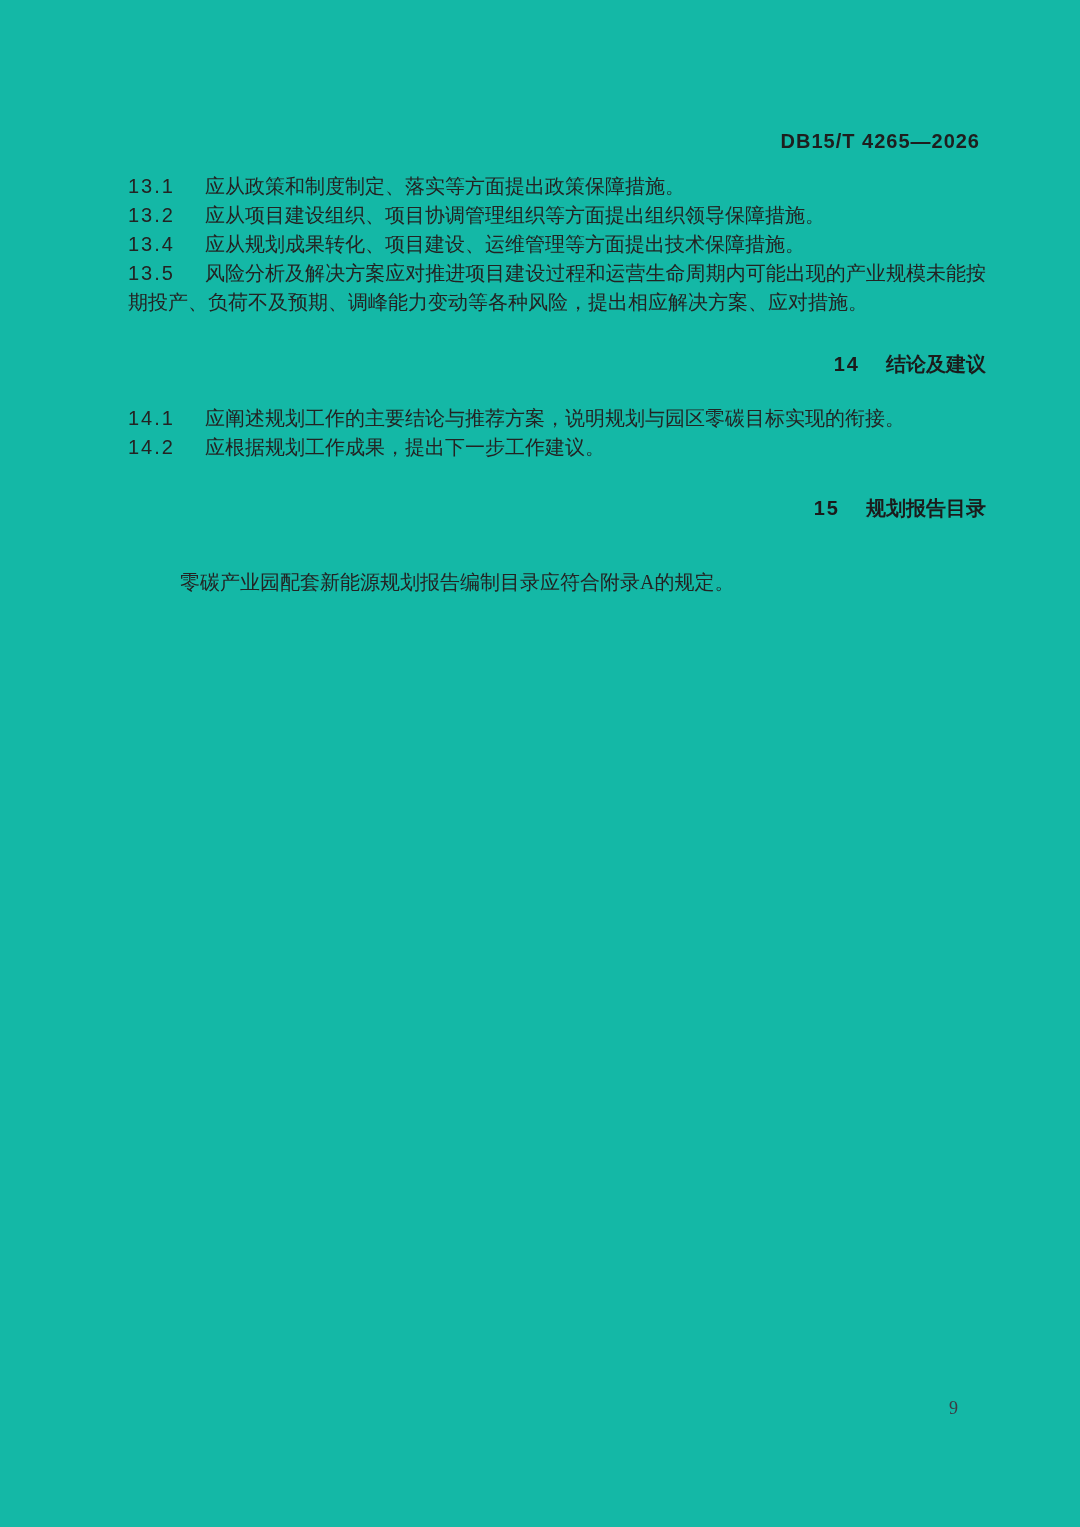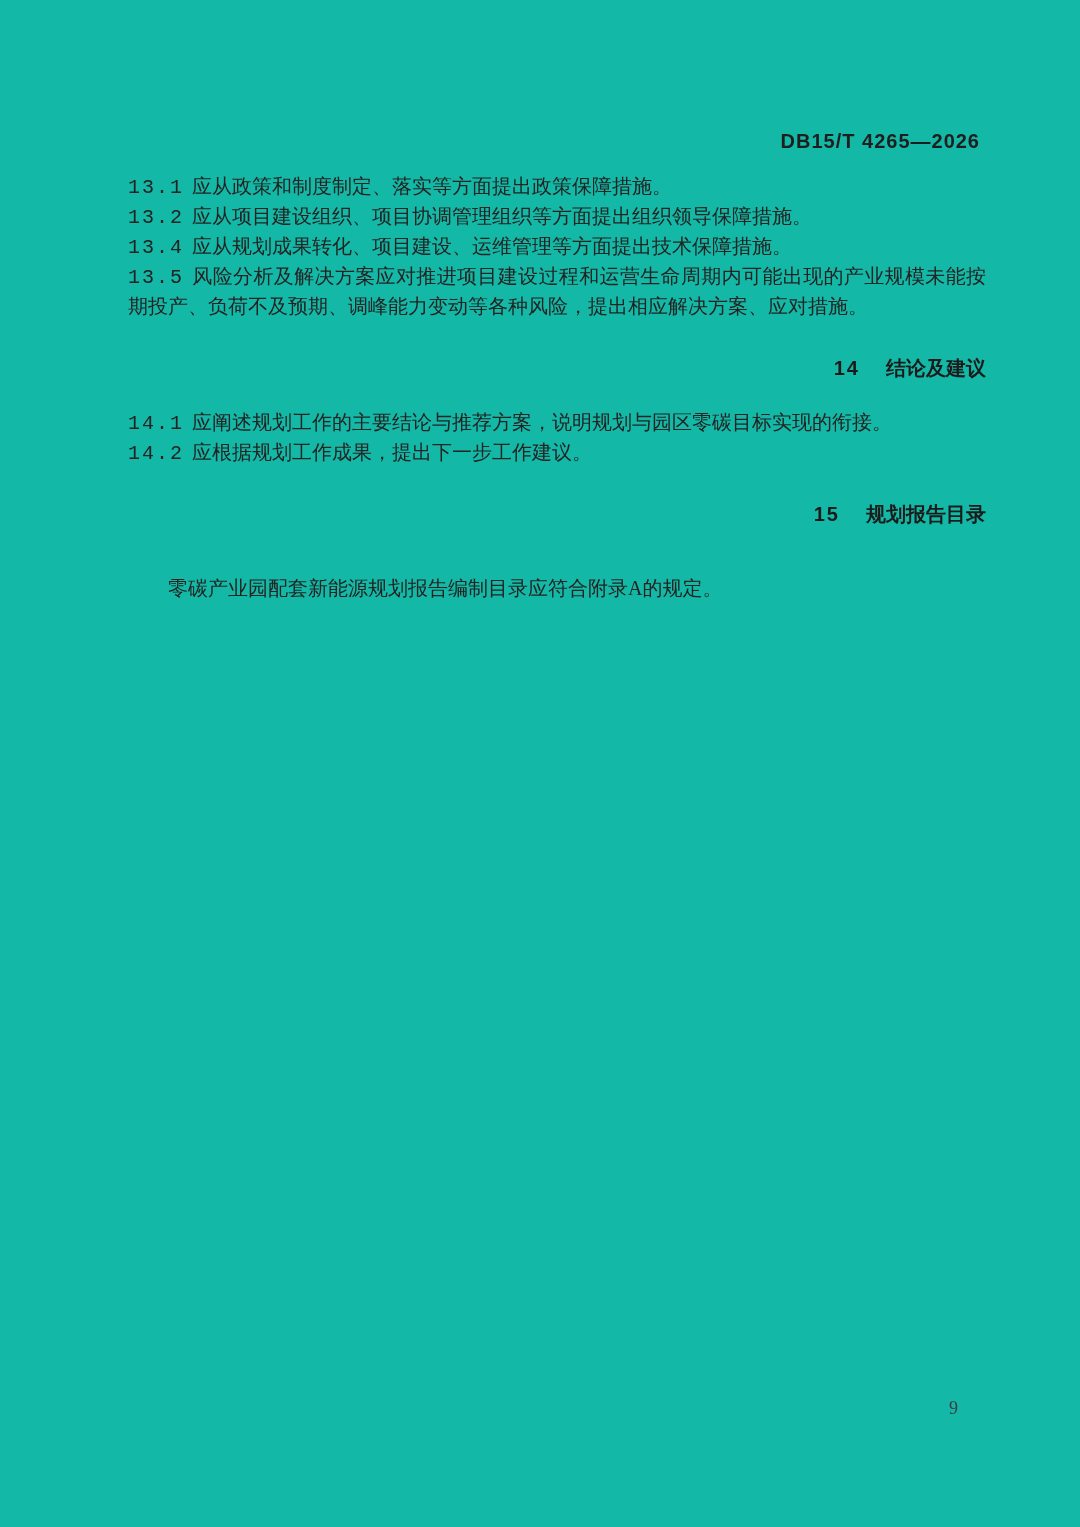--- a/index.html
+++ b/index.html
@@ -35,44 +35,44 @@
     left: 128px;
     width: 858px;
     font-size: 20px;
     line-height: 29px;
   }
   .clause {
     margin: 0;
     text-align: justify;
   }
   .clause-num {
-    font-family: Liberation Mono, monospace;
+    font-family: Liberation Sans, sans-serif;
     letter-spacing: 2px;
-    margin-right: 8px;
+    margin-right: 30px;
     white-space: nowrap;
   }
   .sec-heading {
     margin: 33px 0 25px 0;
     font-size: 20px;
     line-height: 29px;
     font-weight: 700;
     font-family: "Liberation Sans", "DejaVu Sans", sans-serif;
     color: #1b1b1b;
     text-align: right;
   }
   .sec-heading .sec-num {
     letter-spacing: 2px;
     margin-right: 26px;
   }
   .sec-heading-15 {
     margin-top: 32px;
     margin-bottom: 45px;
   }
   .body-para {
-    margin: 0;
+    margin: 12px;
     text-indent: 2em;
     text-align: justify;
   }
   .doc-footer {
     position: absolute;
     top: 1398px;
     right: 122px;
     font-size: 18px;
     color: #3c3c44;
     font-family: "Liberation Serif", "DejaVu Serif", serif;

